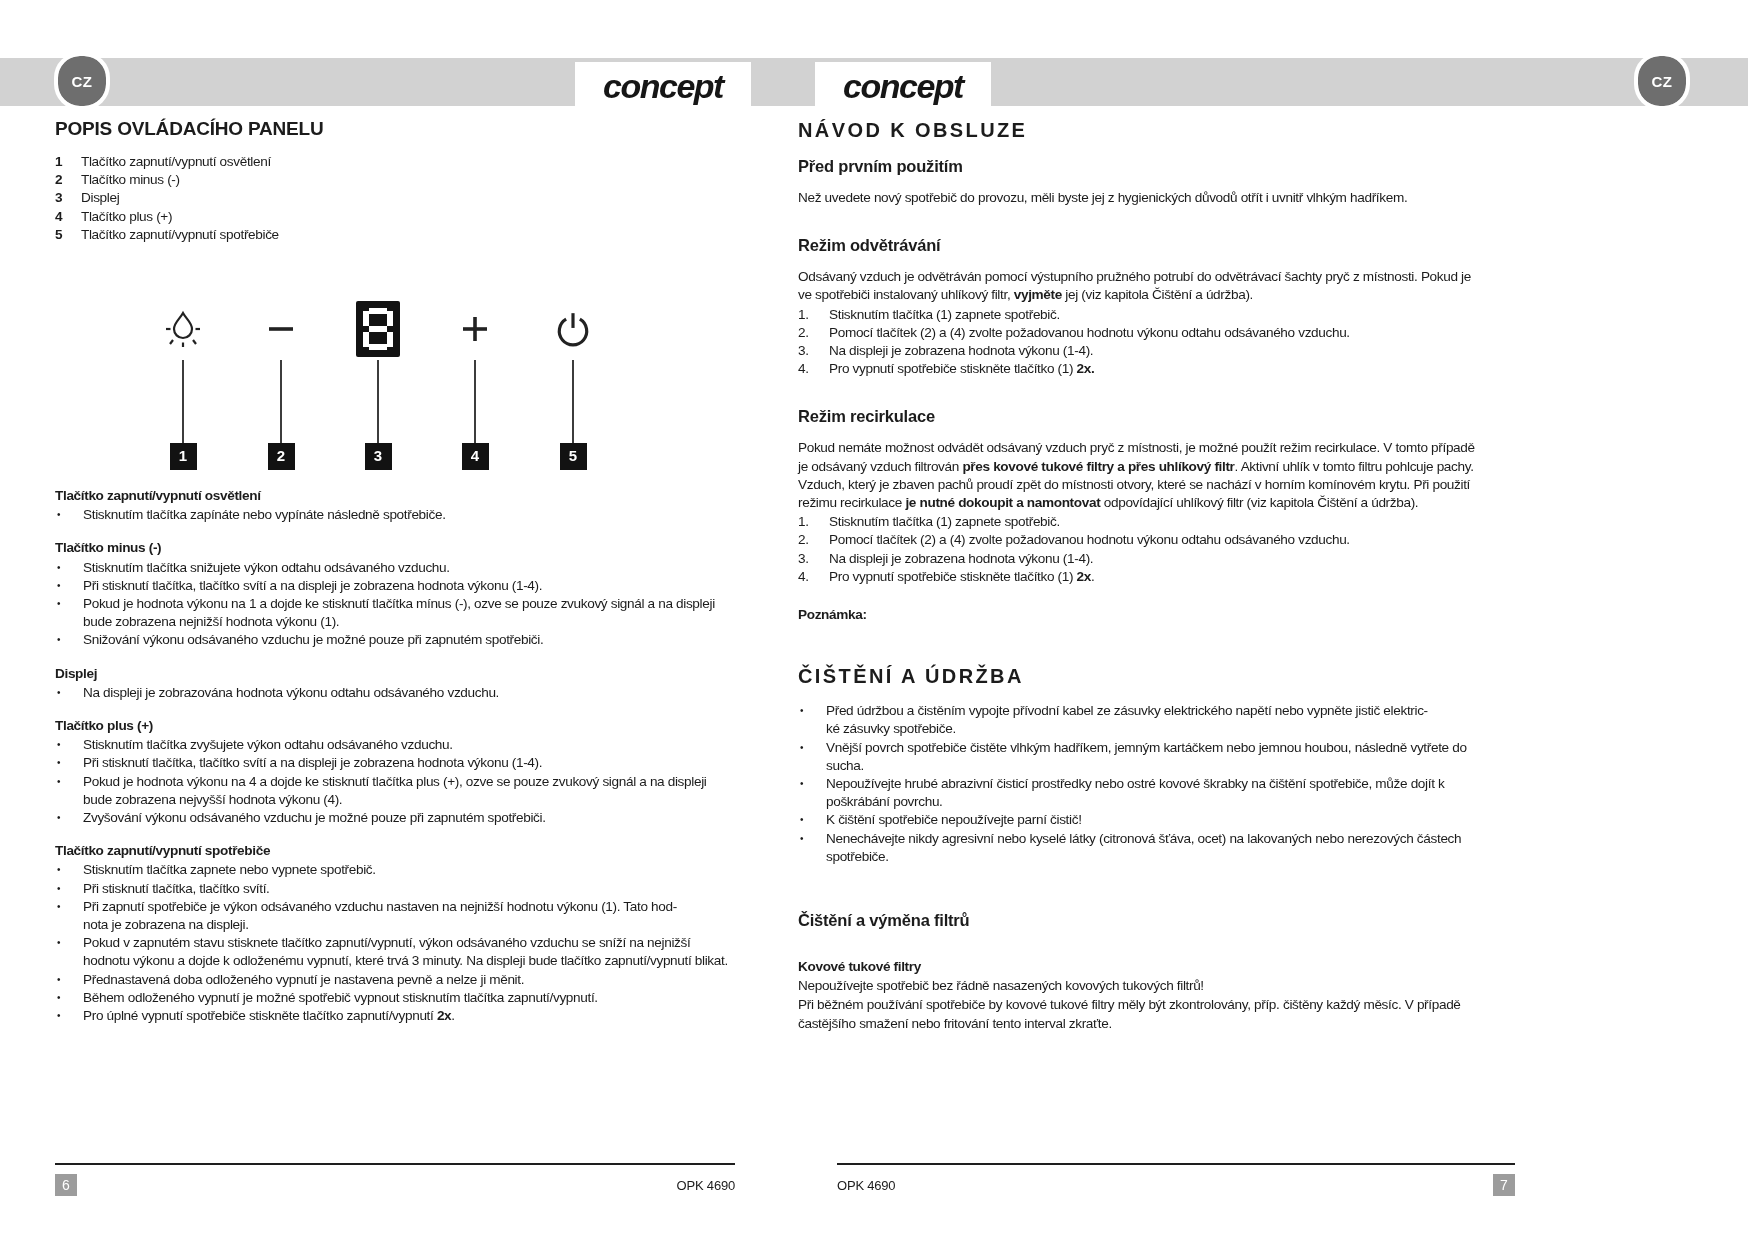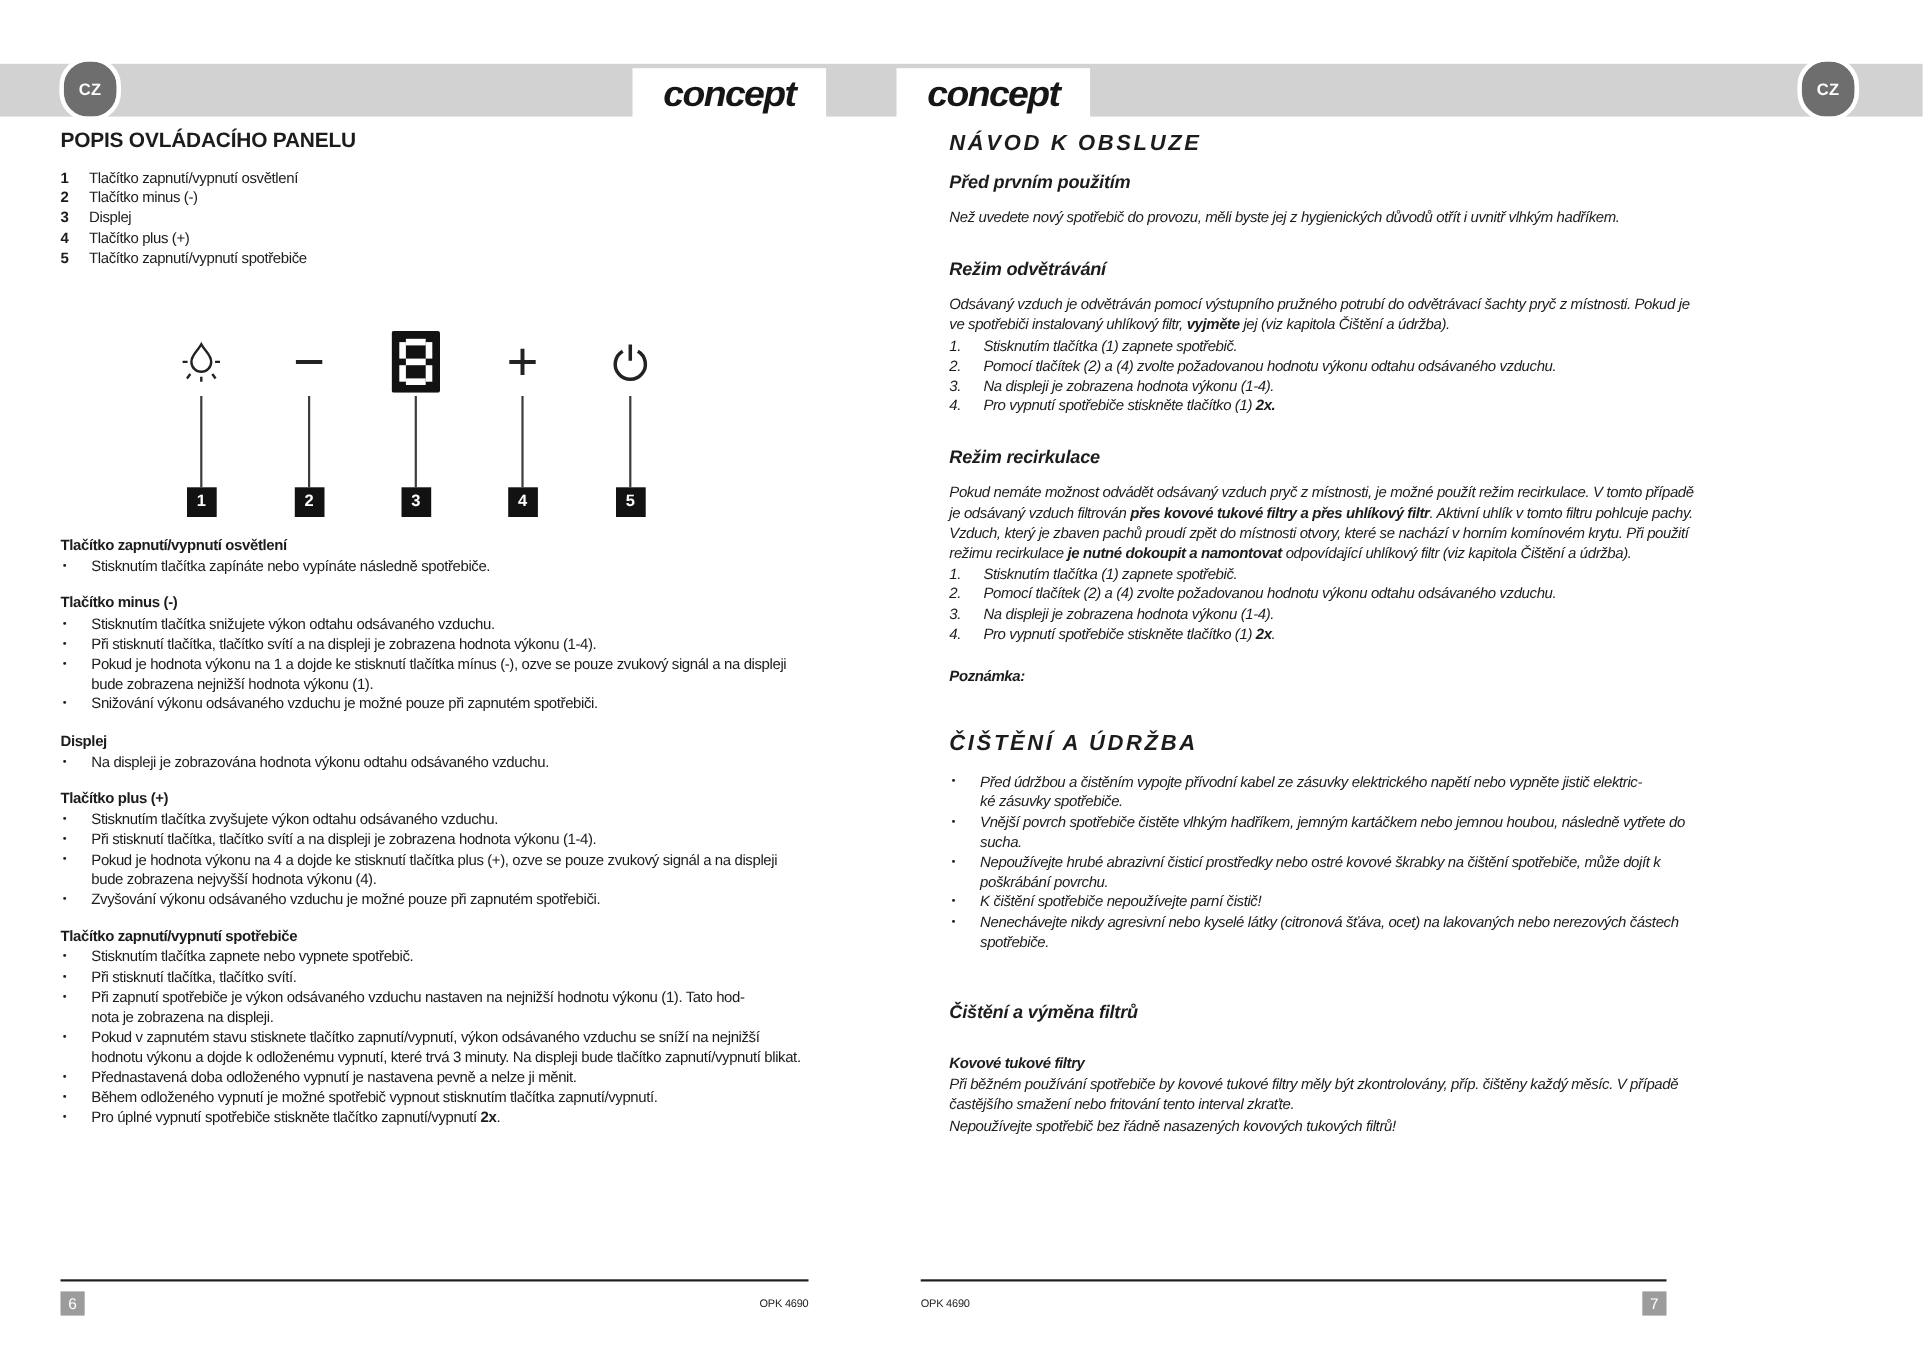--- a/index.html
+++ b/index.html
@@ -18,21 +18,21 @@
   .logo-patch.lp-right{left:815px;width:176px;}
   .logo{font-weight:bold;font-size:34px;letter-spacing:-1.5px;color:#161616;transform:scaleY(.96);}
   .cz-badge{position:absolute;top:56px;width:48px;height:50px;background:#6e6e6e;outline:4px solid #ffffff;
     display:flex;align-items:center;justify-content:center;color:#fff;font-weight:bold;font-size:15px;letter-spacing:.5px;border-radius:22px;}
   .cz-left{left:58px;}
   .cz-right{left:1638px;}
 
   
   .page{position:absolute;top:118px;font-size:13.6px;letter-spacing:-0.35px;line-height:18.2px;}
   .page-left{left:55px;width:680px;}
-  .page-right{left:863px;width:678px;font-style:italic;}
+  .page-right{left:798px;width:678px;}
 
   h1.doc{font-size:19px;letter-spacing:-0.2px;margin:0 0 12px 0;line-height:22px;}
   h1.big{font-size:20px;letter-spacing:2.4px;margin:0 0 14px 0;line-height:24px;}
   h2.doc{font-size:16.5px;letter-spacing:-0.2px;margin:28px 0 13px 0;line-height:20px;}
   .subhead{font-weight:bold;margin:20px 0 1px 0;}
   p.doc{margin:0 0 1px 0;}
   b{font-weight:bold;}
 
   
   .list{margin:0;}
@@ -57,21 +57,21 @@
     display:flex;align-items:center;justify-content:center;letter-spacing:0;}
 
   
   .footer{position:absolute;top:1163px;}
   .footer-left{left:55px;width:680px;}
   .footer-right{left:837px;width:678px;}
   .rule{border-top:2.5px solid #1e1e1e;}
   .frow{display:flex;justify-content:space-between;align-items:center;margin-top:9px;}
   .pnum{width:22px;height:22px;background:#9c9c9c;color:#fff;font-size:14px;
     display:flex;align-items:center;justify-content:center;}
-  .model{font-size:10px;letter-spacing:-0.2px;color:#1c1c1c;}
+  .model{font-size:13px;letter-spacing:-0.2px;color:#1c1c1c;}
 </style>
 </head>
 <body>
 
 <div class="band"></div>
 <div class="logo-patch lp-left">
   <span class="logo">concept</span>
 </div>
 <div class="logo-patch lp-right">
   <span class="logo">concept</span>
@@ -332,22 +332,22 @@
         <span class="txt"><span>K čištění spotřebiče nepoužívejte parní čistič!</span></span>
       </div>
       <div class="li">
         <span class="marker">•</span>
         <span class="txt"><span>Nenechávejte nikdy agresivní nebo kyselé látky (citronová šťáva, ocet) na lakovaných nebo nerezových částech spotřebiče.</span></span>
       </div>
     </div>
 
   <h2 class="doc" style="margin-top:44px;">Čištění a výměna filtrů</h2>
   <div class="subhead" style="margin-top:28px;">Kovové tukové filtry</div>
+  <p class="doc"><span>Nepoužívejte spotřebič bez řádně nasazených kovových tukových filtrů!</span></p>
   <p class="doc"><span>Při běžném používání spotřebiče by kovové tukové filtry měly být zkontrolovány, příp. čištěny každý měsíc. V případě častějšího smažení nebo fritování tento interval zkraťte.</span></p>
-  <p class="doc"><span>Nepoužívejte spotřebič bez řádně nasazených kovových tukových filtrů!</span></p>
 </div>
 
 <div class="footer footer-left">
   <div class="rule"></div>
   <div class="frow">
     <span class="pnum">6</span>
     <span class="model">OPK 4690</span>
   </div>
 </div>
 <div class="footer footer-right">

